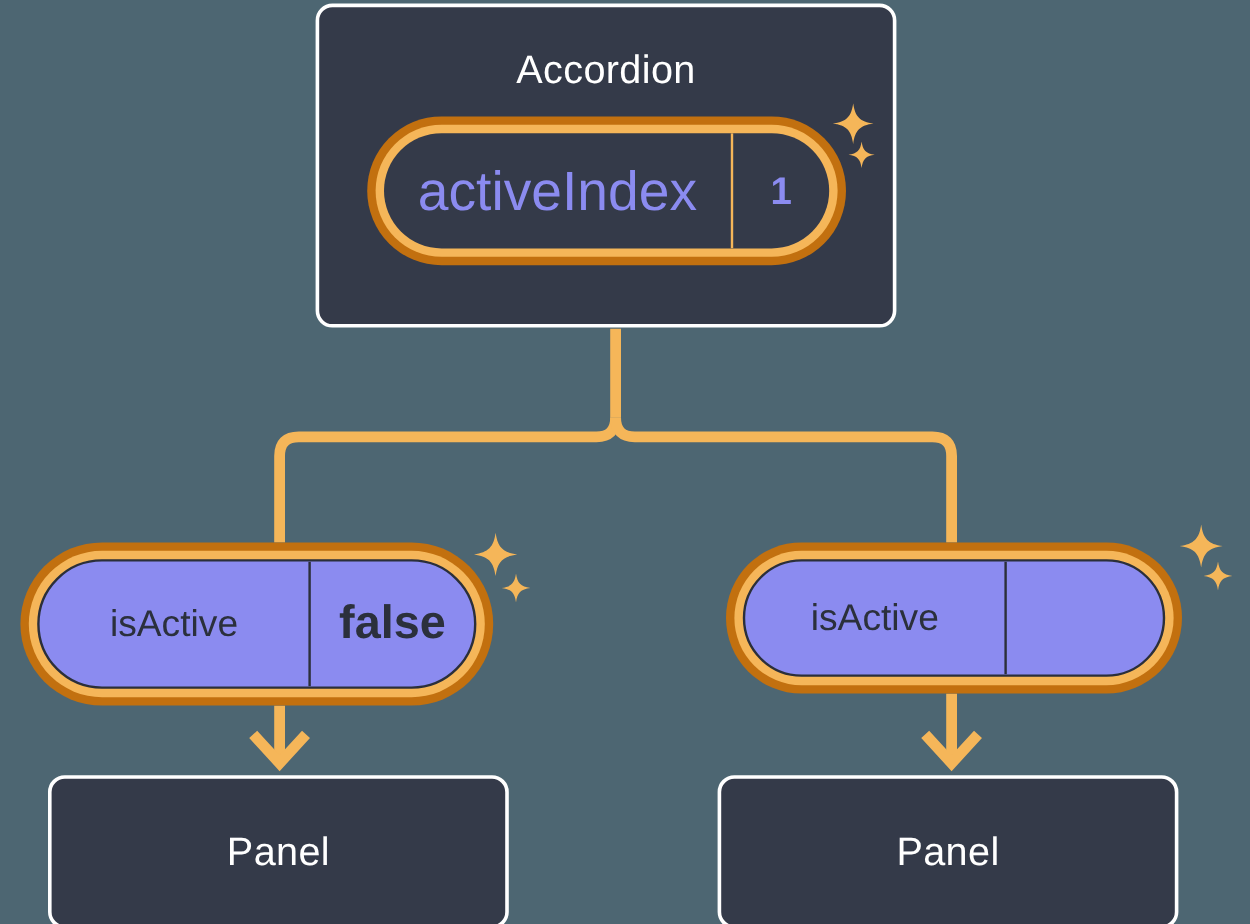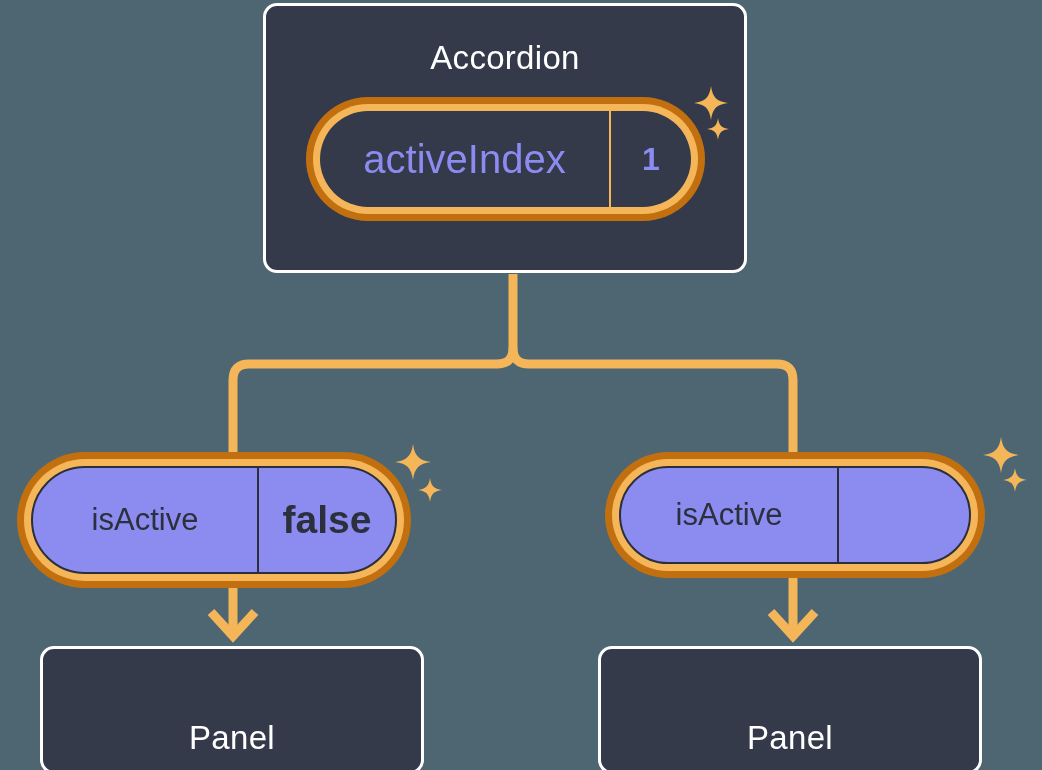--- a/index.html
+++ b/index.html
@@ -63,21 +63,21 @@
     width: 384px;
     height: 128px;
   }
   #panel-card-right {
     left: 598px;
     top: 646px;
     width: 384px;
     height: 128px;
   }
   #panel-card-left .card-title,
-  #panel-card-right .card-title { top: 42px; margin-top: 28px; }
+  #panel-card-right .card-title { top: 42px; }
 
   
   .pill-outer {
     position: absolute;
     box-sizing: border-box;
     background: #c2700f;          
     border-radius: 999px;
     padding: 7px;
   }
   .pill-mid {
@@ -112,21 +112,21 @@
     width: 399px;
     height: 124px;
   }
   #accordion-pill .pill-inner {
     background: #343a49;
   }
   #accordion-pill .cell-key {
     flex: 0 0 291px;
     border-right: 2px solid #f5b659;
     color: #8b8bf0;
-    font-size: 40px;
+    font-size: 46px;
     font-weight: 400;
   }
   #accordion-pill .cell-val {
     flex: 1 1 auto;
     color: #8b8bf0;
     font-size: 32px;
     font-weight: bold;
   }
 
   

